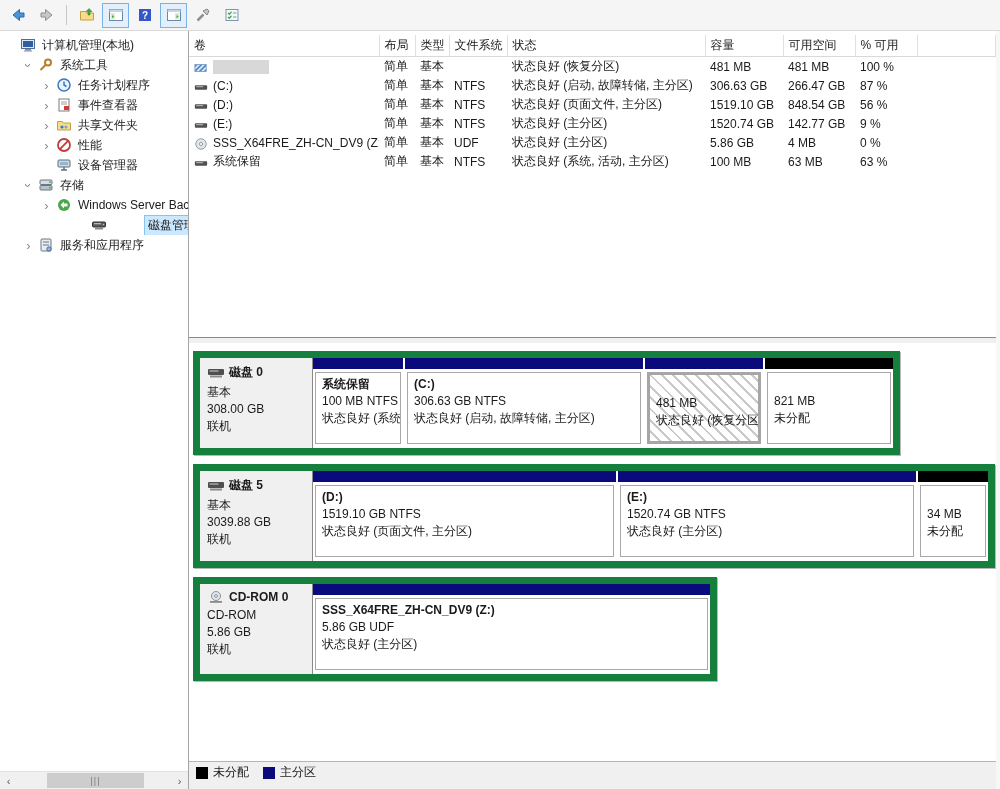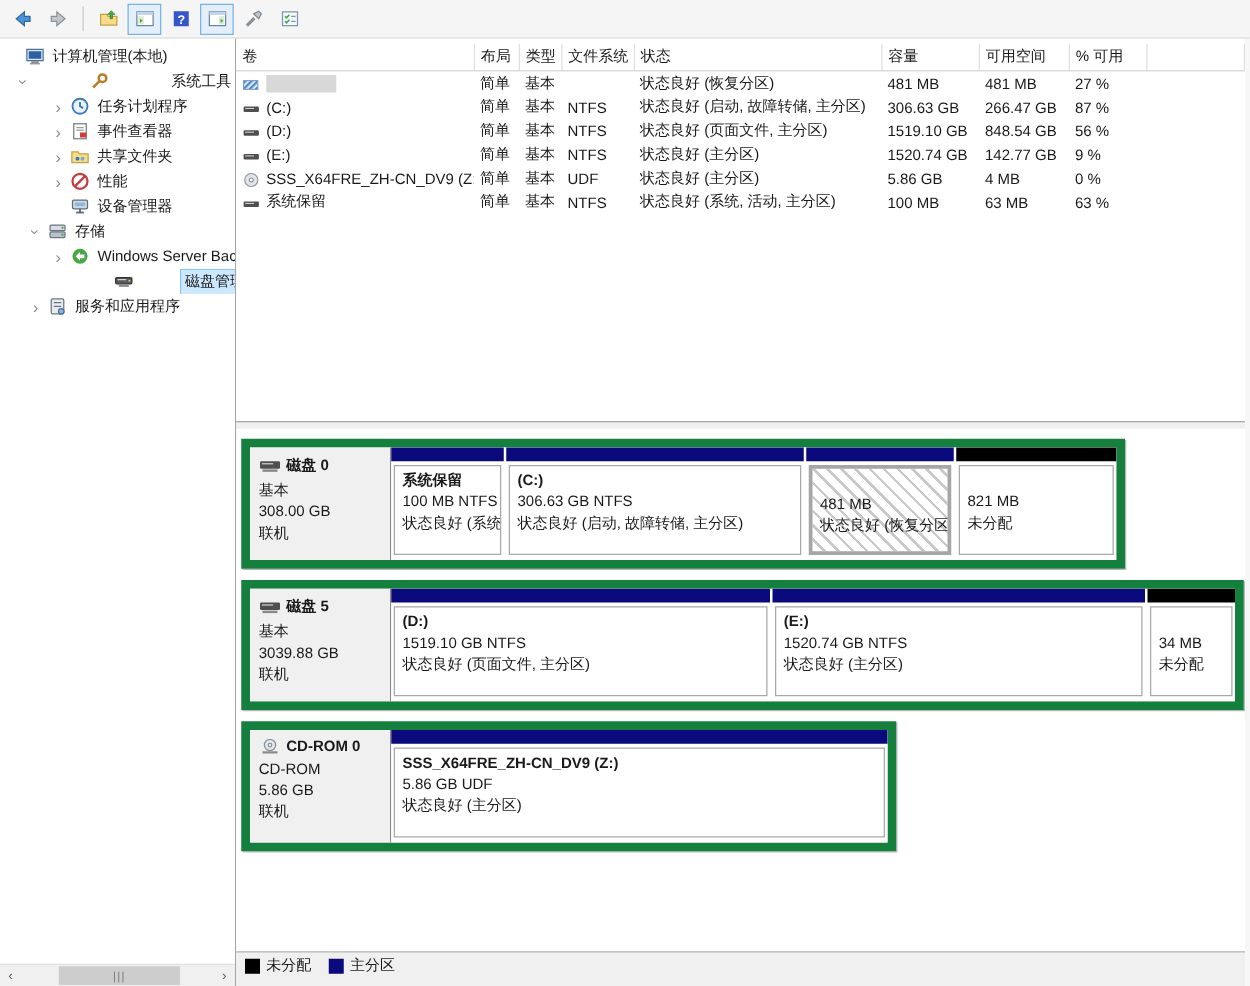--- a/index.html
+++ b/index.html
@@ -155,21 +155,21 @@
             <span class="ic">
               <svg viewBox="0 0 16 16">
                 <rect x="1.5" y="2.5" width="13" height="9" fill="#dbe9f5" stroke="#4a6f9c"></rect>
                 <rect x="3" y="4" width="10" height="6" fill="#2f5f9e"></rect>
                 <rect x="5" y="12" width="6" height="1.5" fill="#8a8a8a"></rect>
                 <rect x="4" y="13.5" width="8" height="1" fill="#8a8a8a"></rect>
               </svg>
             </span>
             <span class="tlabel">计算机管理(本地)</span>
           </div>
-          <div class="titem" style="padding-left: 12px; justify-content: space-between;">
+          <div class="titem" style="padding-left: 22px;">
             <span class="chev open">›</span>
             <span class="ic">
               <svg viewBox="0 0 16 16">
                 <path d="M2.5 13 L8 7.5" stroke="#b97c2a" stroke-width="2"></path>
                 <circle cx="10" cy="5.5" r="3" fill="none" stroke="#b97c2a" stroke-width="2"></circle>
               </svg>
             </span>
             <span class="tlabel">系统工具</span>
           </div>
           <div class="titem" style="padding-left: 40px;">
@@ -315,21 +315,21 @@
                     </span>
                     <span class="blank-sel"></span>
                   </span>
                 </td>
                 <td class="c1">简单</td>
                 <td class="c2">基本</td>
                 <td class="c3"></td>
                 <td class="c4">状态良好 (恢复分区)</td>
                 <td class="c5">481 MB</td>
                 <td class="c6">481 MB</td>
-                <td class="c7">27 %</td>
+                <td class="c7">100 %</td>
                 <td class="c8"></td>
               </tr>
               <tr>
                 <td class="c0">
                   <span class="vname">
                     <span class="ic">
                       <svg viewBox="0 0 16 16">
                         <rect x="1" y="6" width="14" height="5" rx="1" fill="#4f4f4f"></rect>
                         <rect x="2.5" y="7.2" width="8" height="1" fill="#cfcfcf"></rect>
                       </svg>

